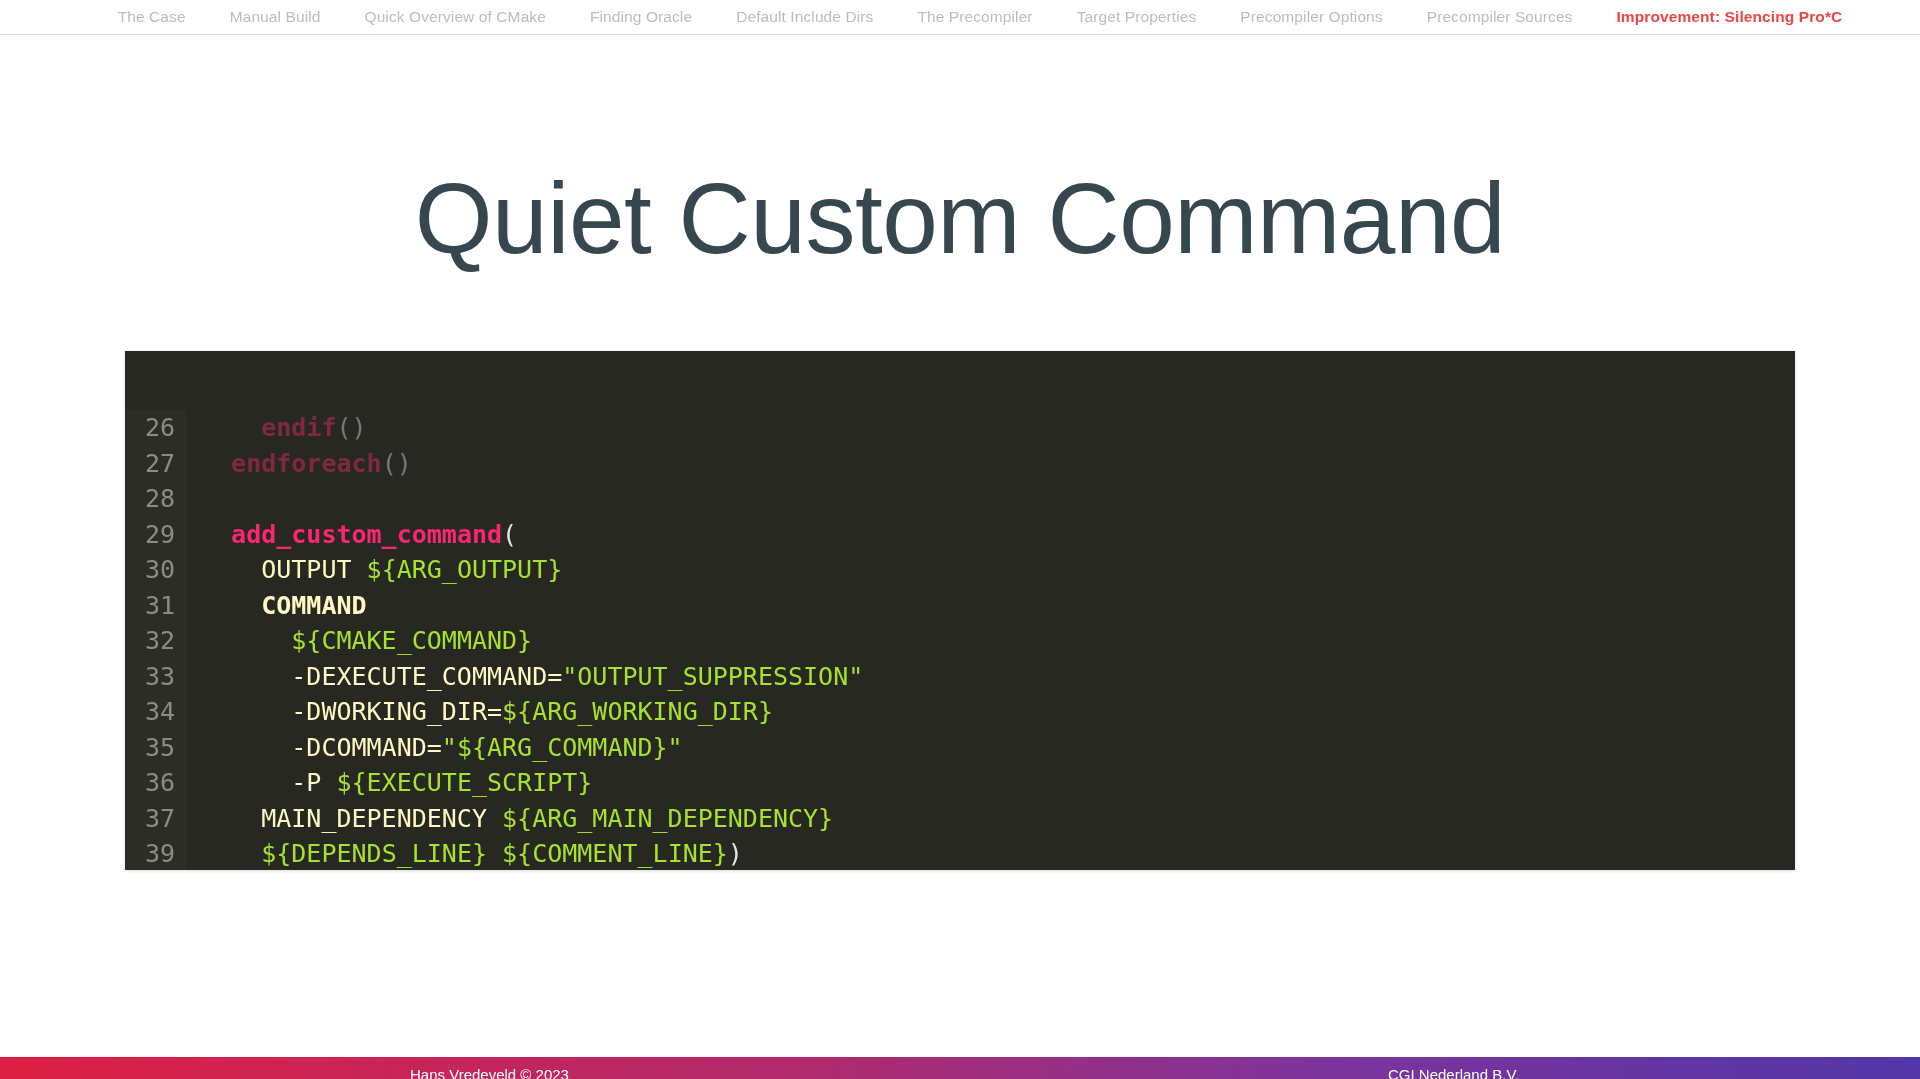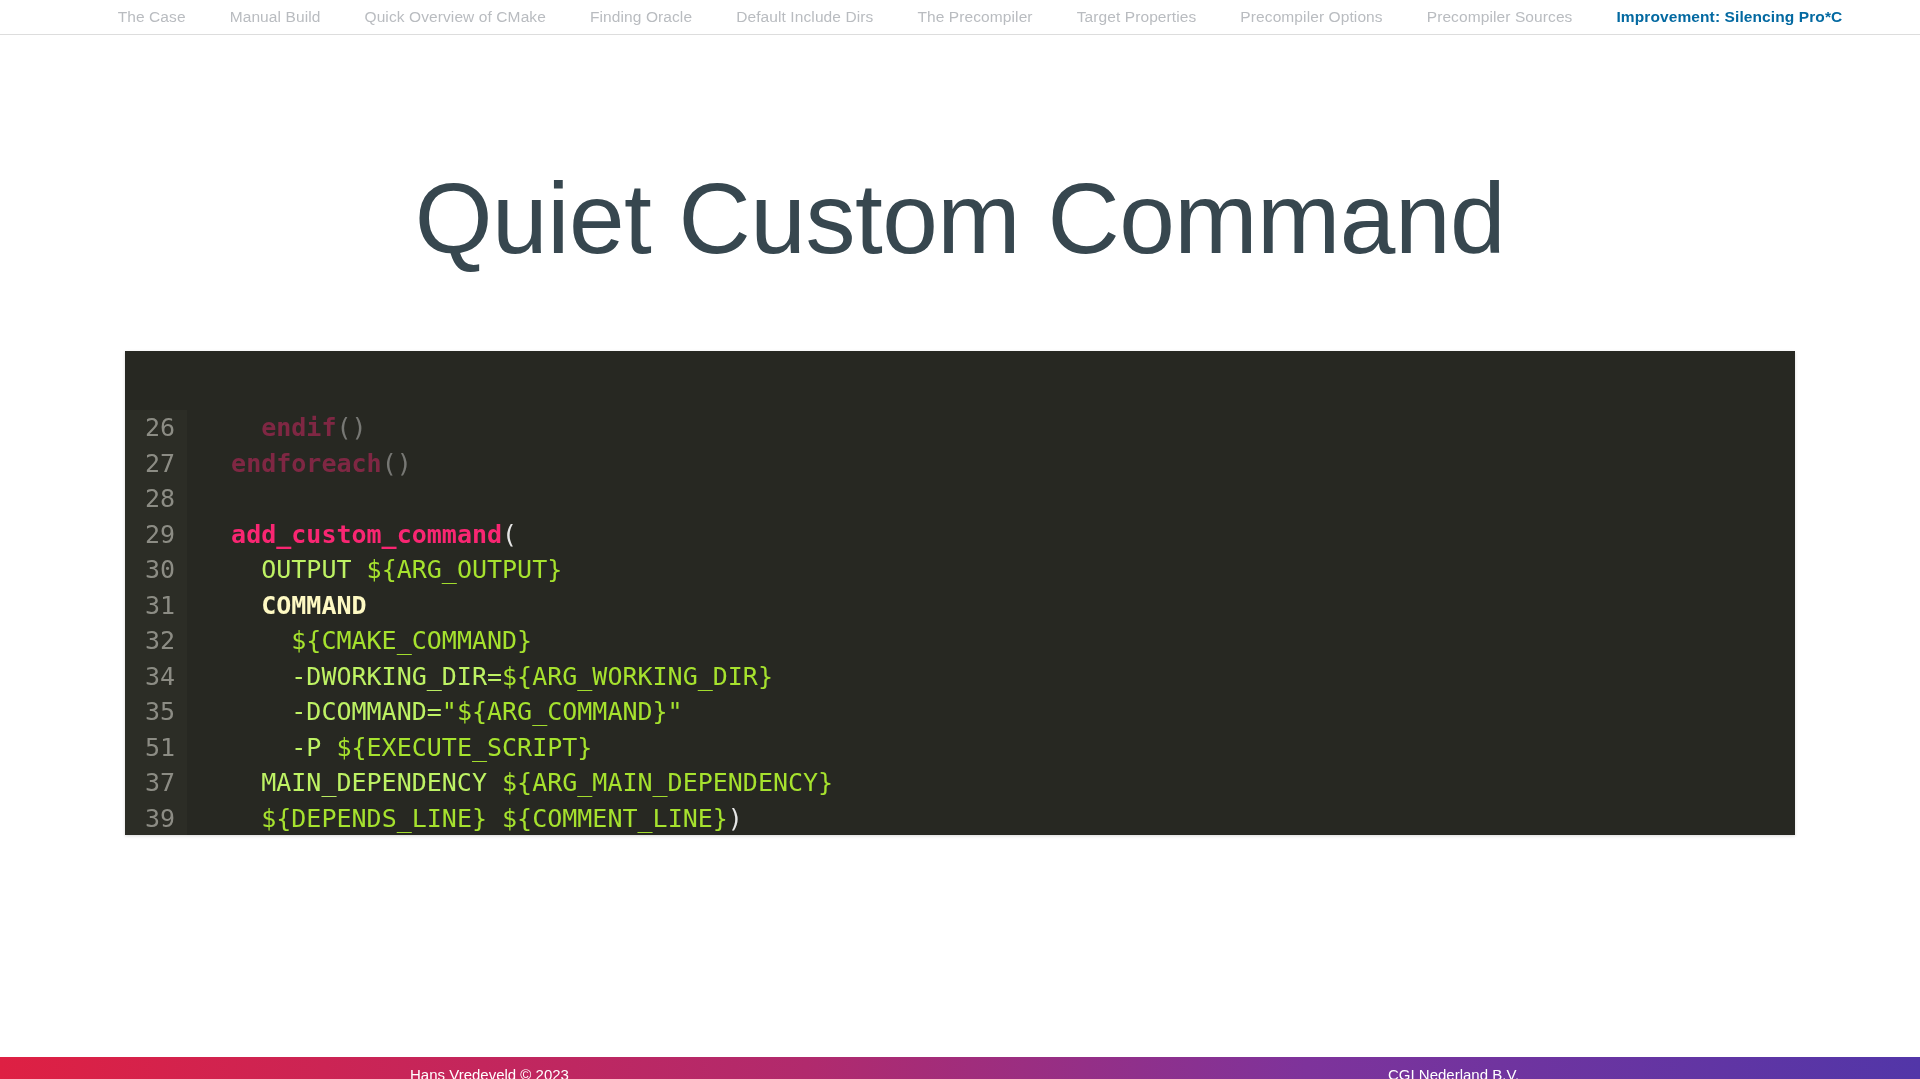--- a/index.html
+++ b/index.html
@@ -33,21 +33,21 @@
   .nav-item {
     font-size: 15.5px;
     color: #b9bcc0;
     padding: 0 22px;
     white-space: nowrap;
     letter-spacing: 0.1px;
     cursor: pointer;
     line-height: 34px;
   }
   .nav-item.active {
-    color: #0369a1;
+    color: #ef4444;
     font-weight: 700;
   }
 
   
   .slide {
     position: absolute;
     top: 36px; left: 0;
     width: 1920px;
     height: 1007px;
     background: #ffffff;
@@ -104,21 +104,21 @@
     color: #e6e6e6;
   }
 
   
   .tok-cmd      { color: #f92672; font-weight: 700; }
   .tok-cmd-dim  { color: #f92672; font-weight: 700; opacity: 0.42; }
   .tok-paren    { color: #e6e6e6; }
   .tok-paren-dim{ color: #e6e6e6; opacity: 0.42; }
   .tok-var      { color: #a6e22e; }
   .tok-str      { color: #a6e22e; }
-  .tok-plain    { color: #bef264; }
+  .tok-plain    { color: #fef9c3; }
   .tok-hl       { color: #fef9c3; font-weight: 700; }
 
   
   .footer {
     position: absolute;
     bottom: 0; left: 0;
     width: 1920px;
     height: 22px;
     background: linear-gradient(90deg, #de2043 0%, #b12a6d 42%, #7e339b 68%, #5236a8 100%);
     color: #ffffff;
@@ -161,23 +161,24 @@
   <div class="slide-title">Quiet Custom Command</div>
 
   <div class="code-block" id="codeblock">
       <div class="code-line"><span class="ln">26</span><span class="code-text"><span class="tok-plain">    </span><span class="tok-cmd-dim">endif</span><span class="tok-paren-dim">()</span></span></div>
       <div class="code-line"><span class="ln">27</span><span class="code-text"><span class="tok-plain">  </span><span class="tok-cmd-dim">endforeach</span><span class="tok-paren-dim">()</span></span></div>
       <div class="code-line"><span class="ln">28</span><span class="code-text"></span></div>
       <div class="code-line"><span class="ln">29</span><span class="code-text"><span class="tok-plain">  </span><span class="tok-cmd">add_custom_command</span><span class="tok-paren">(</span></span></div>
       <div class="code-line"><span class="ln">30</span><span class="code-text"><span class="tok-plain">    OUTPUT </span><span class="tok-var">${ARG_OUTPUT}</span></span></div>
       <div class="code-line"><span class="ln">31</span><span class="code-text"><span class="tok-plain">    </span><span class="tok-hl">COMMAND</span></span></div>
       <div class="code-line"><span class="ln">32</span><span class="code-text"><span class="tok-plain">      </span><span class="tok-var">${CMAKE_COMMAND}</span></span></div>
+      <div class="code-line"><span class="ln">33</span><span class="code-text"><span class="tok-plain">      -DEXECUTE_COMMAND=</span><span class="tok-str">"OUTPUT_SUPPRESSION"</span></span></div>
       <div class="code-line"><span class="ln">34</span><span class="code-text"><span class="tok-plain">      -DWORKING_DIR=</span><span class="tok-var">${ARG_WORKING_DIR}</span></span></div>
       <div class="code-line"><span class="ln">35</span><span class="code-text"><span class="tok-plain">      -DCOMMAND=</span><span class="tok-str">"</span><span class="tok-var">${ARG_COMMAND}</span><span class="tok-str">"</span></span></div>
-      <div class="code-line"><span class="ln">51</span><span class="code-text"><span class="tok-plain">      -P </span><span class="tok-var">${EXECUTE_SCRIPT}</span></span></div>
+      <div class="code-line"><span class="ln">36</span><span class="code-text"><span class="tok-plain">      -P </span><span class="tok-var">${EXECUTE_SCRIPT}</span></span></div>
       <div class="code-line"><span class="ln">37</span><span class="code-text"><span class="tok-plain">    MAIN_DEPENDENCY </span><span class="tok-var">${ARG_MAIN_DEPENDENCY}</span></span></div>
       <div class="code-line"><span class="ln">39</span><span class="code-text"><span class="tok-plain">    </span><span class="tok-var">${DEPENDS_LINE}</span><span class="tok-plain"> </span><span class="tok-var">${COMMENT_LINE}</span><span class="tok-paren">)</span></span></div>
       <div class="code-line"><span class="ln">50</span><span class="code-text"><span class="tok-cmd">endfunction</span><span class="tok-paren">()</span></span></div>
     </div>
 
 </div>
 
 <div class="footer">
   <span class="footer-left">Hans Vredeveld © 2023</span>
   <span class="footer-right">CGI Nederland B.V.</span>

